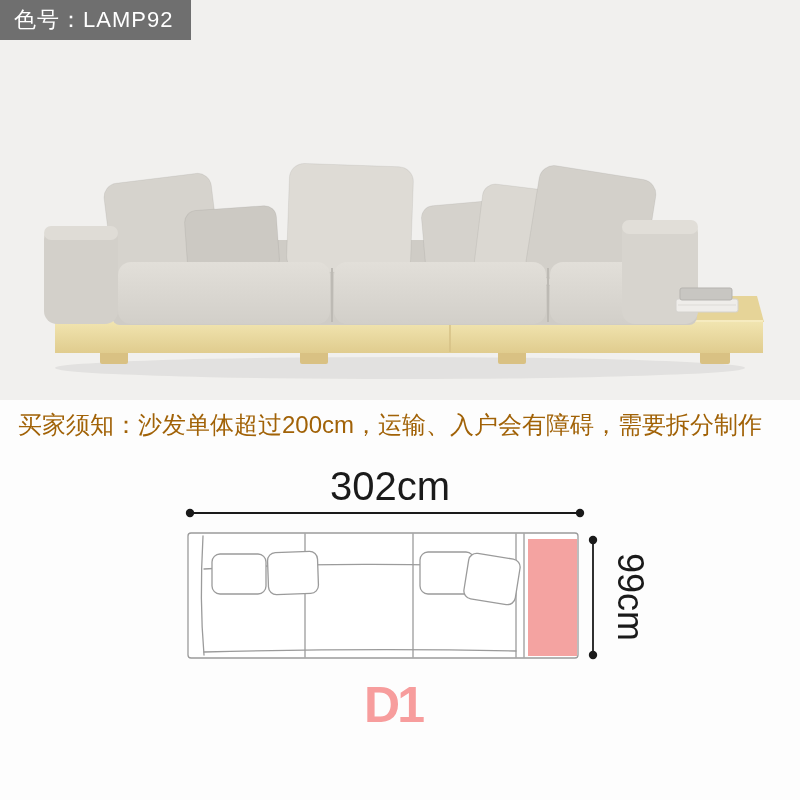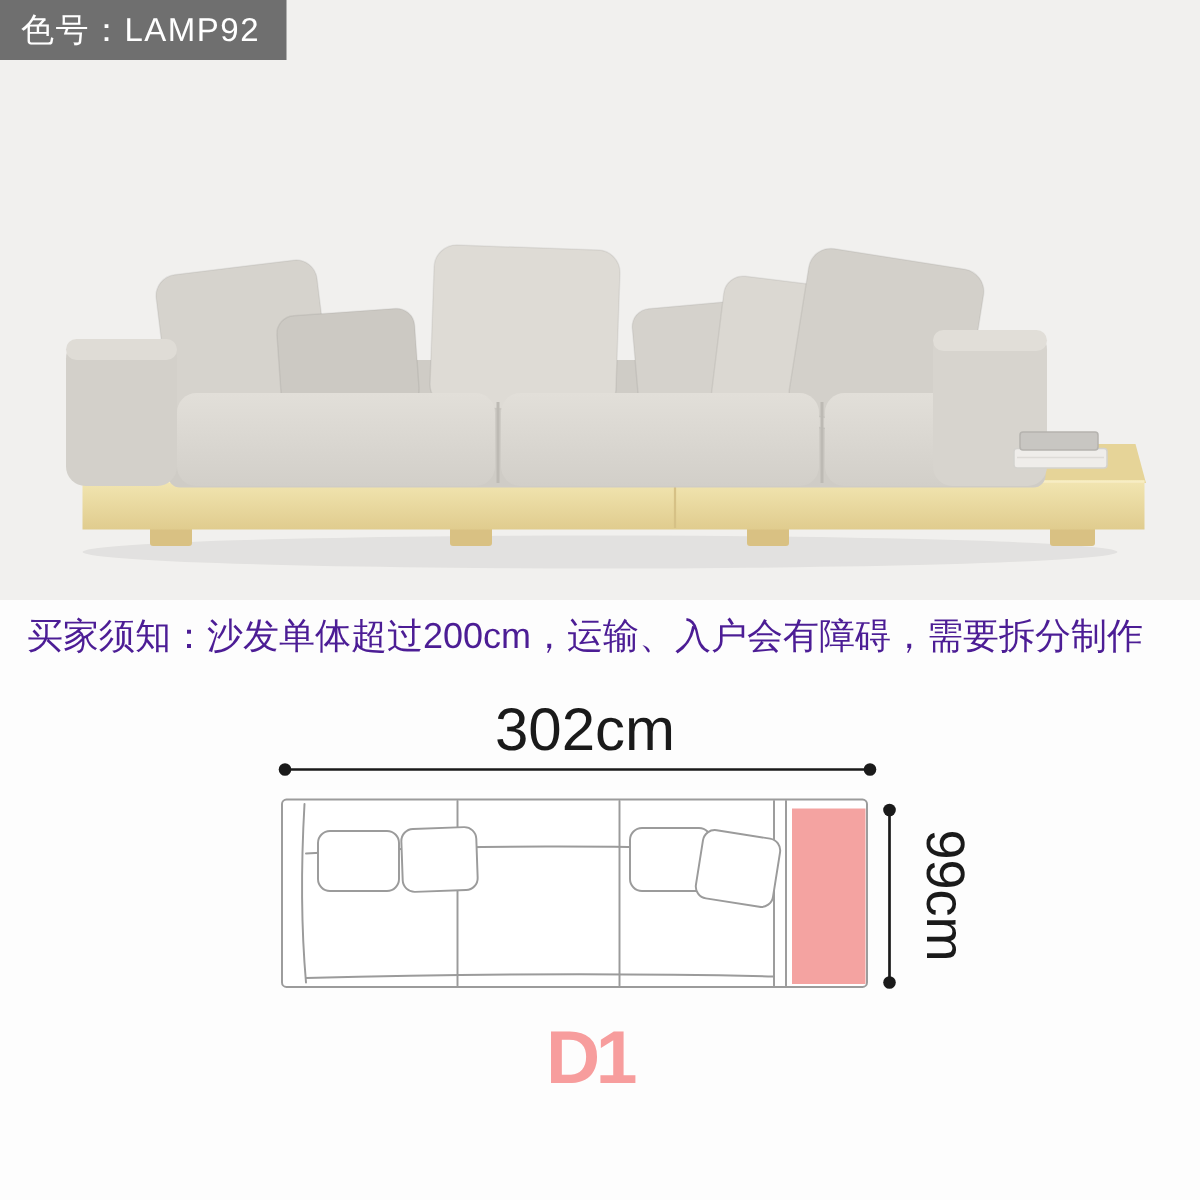--- a/index.html
+++ b/index.html
@@ -24,21 +24,21 @@
     background:#6f6f6f;color:#ffffff;
     display:flex;align-items:center;
     padding:0 18px 0 14px;
     font-size:22px;letter-spacing:1px;
     z-index:5;
   }
 
   
   .notice-text{
     position:absolute;left:18px;top:408px;width:770px;
-    color:#4c1d95;font-size:24px;line-height:34px;
+    color:#a16207;font-size:24px;line-height:34px;
     font-weight:500;white-space:nowrap;
   }
 
   
   .diagram-svg{position:absolute;left:0;top:440px;}
 
   .dim-text{
     fill:#1a1a1a;
     font-family:"Liberation Sans","DejaVu Sans",sans-serif;
     font-weight:300;

